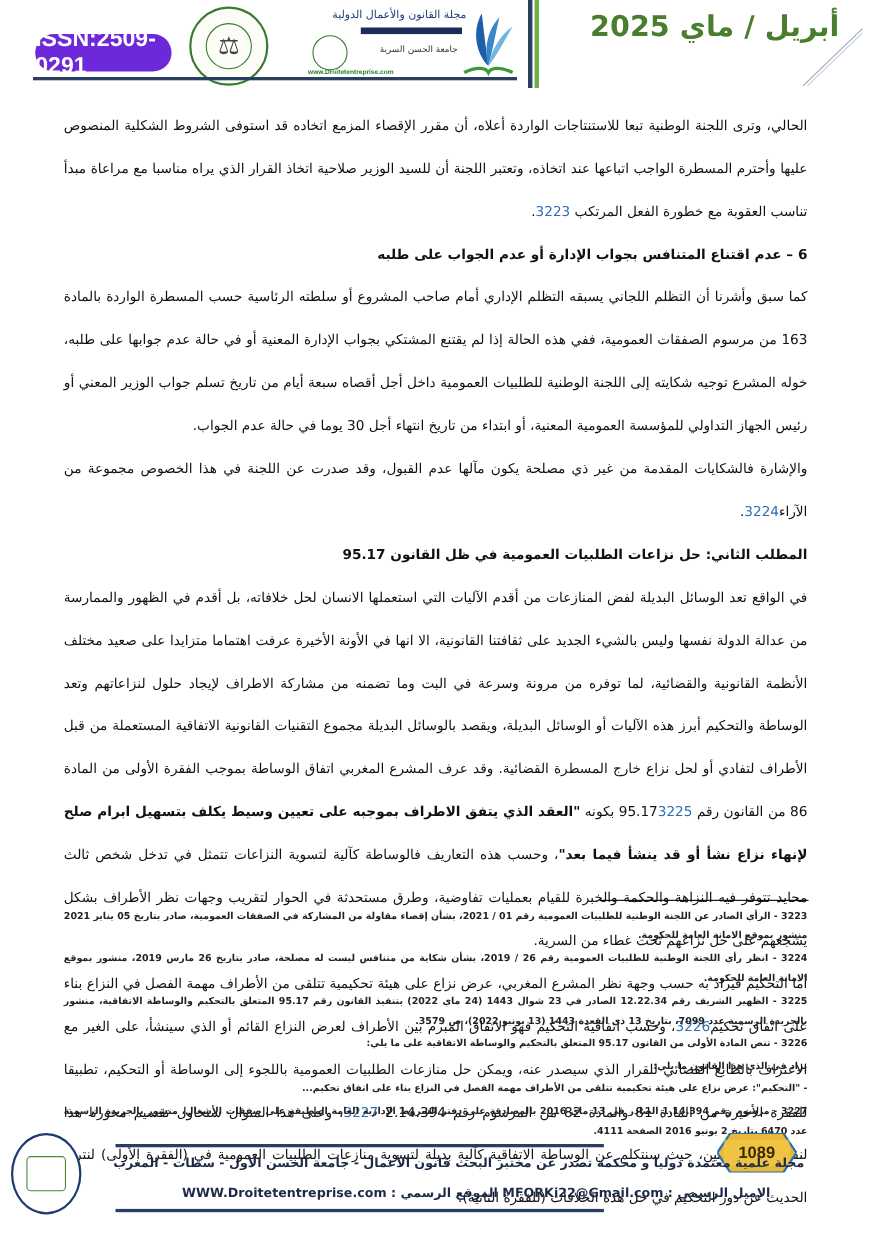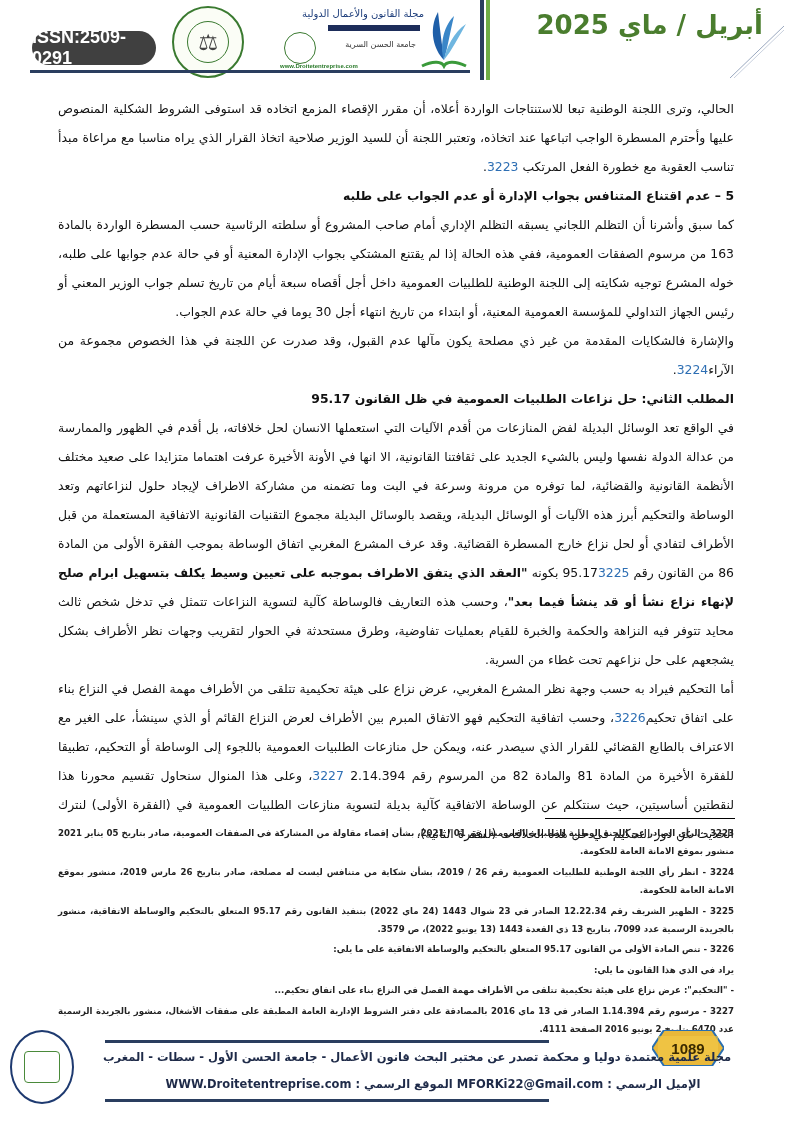--- a/index.html
+++ b/index.html
@@ -2,22 +2,22 @@
 <html lang="ar" dir="rtl"><head>
 <meta charset="utf-8">
 <style>
   html, body { margin: 0; padding: 0; background: #ffffff; }
   body { width: 793px; height: 1122px; position: relative; overflow: hidden;
          font-family: "DejaVu Sans", sans-serif; color: #111; }
 
   
   .header { position: absolute; top: 0; left: 0; width: 793px; height: 82px; }
   .issn { position: absolute; left: 32px; top: 31px; width: 124px; height: 34px;
-          background: #404040; border-radius: 17px; color: #fff;
-          font-family: "Liberation Sans", sans-serif; font-weight: bold; font-size: 18px;
+          background: #6d28d9; border-radius: 17px; color: #fff;
+          font-family: "Liberation Sans", sans-serif; font-weight: bold; font-size: 21px;
           display: flex; align-items: center; justify-content: center; direction: ltr; }
   .lab-seal { position: absolute; left: 172px; top: 6px; width: 68px; height: 68px;
               border-radius: 50%; border: 2px solid #3a7a30; background: #fbfdf6;
               display: flex; align-items: center; justify-content: center; }
   .lab-seal .inner { width: 40px; height: 40px; border-radius: 50%; border: 1px solid #3a7a30;
                      display:flex; align-items:center; justify-content:center; font-size: 22px; color:#444; }
   .journal-logo { position: absolute; left: 272px; top: 4px; width: 196px; height: 64px; }
   .journal-logo .jtitle { position: absolute; right: 44px; top: 4px; font-size: 10px; color: #1d3d7a;
                           font-weight: normal; white-space: nowrap; text-align: right; }
   .journal-logo .jband { position: absolute; right: 48px; top: 21px; width: 92px; height: 6px; background: #1d2d5a; }
@@ -31,21 +31,21 @@
   .vbar2 { position: absolute; left: 486px; top: 0; width: 4px; height: 80px; background: #70ad47; }
   .issue { position: absolute; right: 30px; top: 4px; width: 270px; text-align: right; font-weight: bold;
            font-family: "DejaVu Sans", sans-serif; }
   .issue .l1 { font-size: 23px; color: #1f3fa8; white-space: nowrap; }
   .issue .l1 .num { color: #d91f26; }
   .issue .l2 { font-size: 26px; color: #4a7d2e; margin-top: 6px; white-space: nowrap; }
   .diag { position: absolute; left: 728px; top: 22px; width: 58px; height: 58px; }
 
   
   .content { position: absolute; top: 94px; left: 58px; width: 676px; direction: rtl; text-align: justify;
-             font-family: "DejaVu Sans", sans-serif; font-size: 12.4px; line-height: 29px; }
+             font-family: "DejaVu Sans", sans-serif; font-size: 12.4px; line-height: 39px; }
   .content p { margin: 0; }
   .content .h { font-weight: bold; }
   .ref { color: #2e6fb4; }
   .b { font-weight: bold; }
 
   
   .fn-rule { position: absolute; top: 818px; right: 58px; width: 190px; height: 1px; background: #000; }
   .footnotes { position: absolute; top: 824px; left: 58px; width: 676px; direction: rtl; text-align: justify;
                font-family: "DejaVu Sans", sans-serif; font-size: 8.6px; line-height: 18.4px; color: #222; }
   .footnotes p { margin: 0 0 2px 0; font-weight: bold; }
@@ -97,21 +97,21 @@
     <div class="l2">أبريل / ماي 2025</div>
   </div>
   <svg class="diag" viewBox="0 0 58 58">
     <line x1="2" y1="56" x2="56" y2="4" stroke="#9aa8bf" stroke-width="1"></line>
     <line x1="6" y1="56" x2="56" y2="8" stroke="#c9d1de" stroke-width="1"></line>
   </svg>
 </div>
 
 <div class="content">
   <p><span>الحالي، وترى اللجنة الوطنية تبعا للاستنتاجات الواردة أعلاه، أن مقرر الإقصاء المزمع اتخاده قد استوفى الشروط الشكلية المنصوص عليها وأحترم المسطرة الواجب اتباعها عند اتخاذه، وتعتبر اللجنة أن للسيد الوزير صلاحية اتخاذ القرار الذي يراه مناسبا مع مراعاة مبدأ تناسب العقوبة مع خطورة الفعل المرتكب </span><span class="ref">3223</span><span>.</span></p>
-  <p class="h">5 – عدم اقتناع المتنافس بجواب الإدارة أو عدم الجواب على طلبه</p>
+  <p class="h">6 – عدم اقتناع المتنافس بجواب الإدارة أو عدم الجواب على طلبه</p>
   <p>كما سبق وأشرنا أن التظلم اللجاني يسبقه التظلم الإداري أمام صاحب المشروع أو سلطته الرئاسية حسب المسطرة الواردة بالمادة 163 من مرسوم الصفقات العمومية، ففي هذه الحالة إذا لم يقتنع المشتكي بجواب الإدارة المعنية أو في حالة عدم جوابها على طلبه، خوله المشرع توجيه شكايته إلى اللجنة الوطنية للطلبيات العمومية داخل أجل أقصاه سبعة أيام من تاريخ تسلم جواب الوزير المعني أو رئيس الجهاز التداولي للمؤسسة العمومية المعنية، أو ابتداء من تاريخ انتهاء أجل 30 يوما في حالة عدم الجواب.</p>
   <p><span>والإشارة فالشكايات المقدمة من غير ذي مصلحة يكون مآلها عدم القبول، وقد صدرت عن اللجنة في هذا الخصوص مجموعة من الآراء</span><span class="ref">3224</span><span>.</span></p>
   <p class="h">المطلب الثاني: حل نزاعات الطلبيات العمومية في ظل القانون 95.17</p>
   <p><span>في الواقع تعد الوسائل البديلة لفض المنازعات من أقدم الآليات التي استعملها الانسان لحل خلافاته، بل أقدم في الظهور والممارسة من عدالة الدولة نفسها وليس بالشيء الجديد على ثقافتنا القانونية، الا انها في الأونة الأخيرة عرفت اهتماما متزايدا على صعيد مختلف الأنظمة القانونية والقضائية، لما توفره من مرونة وسرعة في البت وما تضمنه من مشاركة الاطراف لإيجاد حلول لنزاعاتهم وتعد الوساطة والتحكيم أبرز هذه الآليات أو الوسائل البديلة، ويقصد بالوسائل البديلة مجموع التقنيات القانونية الاتفاقية المستعملة من قبل الأطراف لتفادي أو لحل نزاع خارج المسطرة القضائية. وقد عرف المشرع المغربي اتفاق الوساطة بموجب الفقرة الأولى من المادة 86 من القانون رقم 95.17</span><span class="ref">3225</span><span> بكونه </span><span class="b">"العقد الذي يتفق الاطراف بموجبه على تعيين وسيط يكلف بتسهيل ابرام صلح لإنهاء نزاع نشأ أو قد ينشأ فيما بعد"</span><span>، وحسب هذه التعاريف فالوساطة كآلية لتسوية النزاعات تتمثل في تدخل شخص ثالث محايد تتوفر فيه النزاهة والحكمة والخبرة للقيام بعمليات تفاوضية، وطرق مستحدثة في الحوار لتقريب وجهات نظر الأطراف بشكل يشجعهم على حل نزاعهم تحت غطاء من السرية.</span></p>
   <p><span>أما التحكيم فيراد به حسب وجهة نظر المشرع المغربي، عرض نزاع على هيئة تحكيمية تتلقى من الأطراف مهمة الفصل في النزاع بناء على اتفاق تحكيم</span><span class="ref">3226</span><span>، وحسب اتفاقية التحكيم فهو الاتفاق المبرم بين الأطراف لعرض النزاع القائم أو الذي سينشأ، على الغير مع الاعتراف بالطابع القضائي للقرار الذي سيصدر عنه، ويمكن حل منازعات الطلبيات العمومية باللجوء إلى الوساطة أو التحكيم، تطبيقا للفقرة الأخيرة من المادة 81 والمادة 82 من المرسوم رقم 2.14.394 </span><span class="ref">3227</span><span>، وعلى هذا المنوال سنحاول تقسيم محورنا هذا لنقطتين أساسيتين، حيث سنتكلم عن الوساطة الاتفاقية كآلية بديلة لتسوية منازعات الطلبيات العمومية في (الفقرة الأولى) لنترك الحديث عن دور التحكيم في حل هذه الخلافات (للفقرة الثانية).</span></p>
 </div>
 
 <div class="fn-rule"></div>
 <div class="footnotes">
   <p>3223 - الرأي الصادر عن اللجنة الوطنية للطلبيات العمومية رقم 01 / 2021، بشأن إقصاء مقاولة من المشاركة في الصفقات العمومية، صادر بتاريخ 05 يناير 2021 منشور بموقع الامانة العامة للحكومة.</p>

